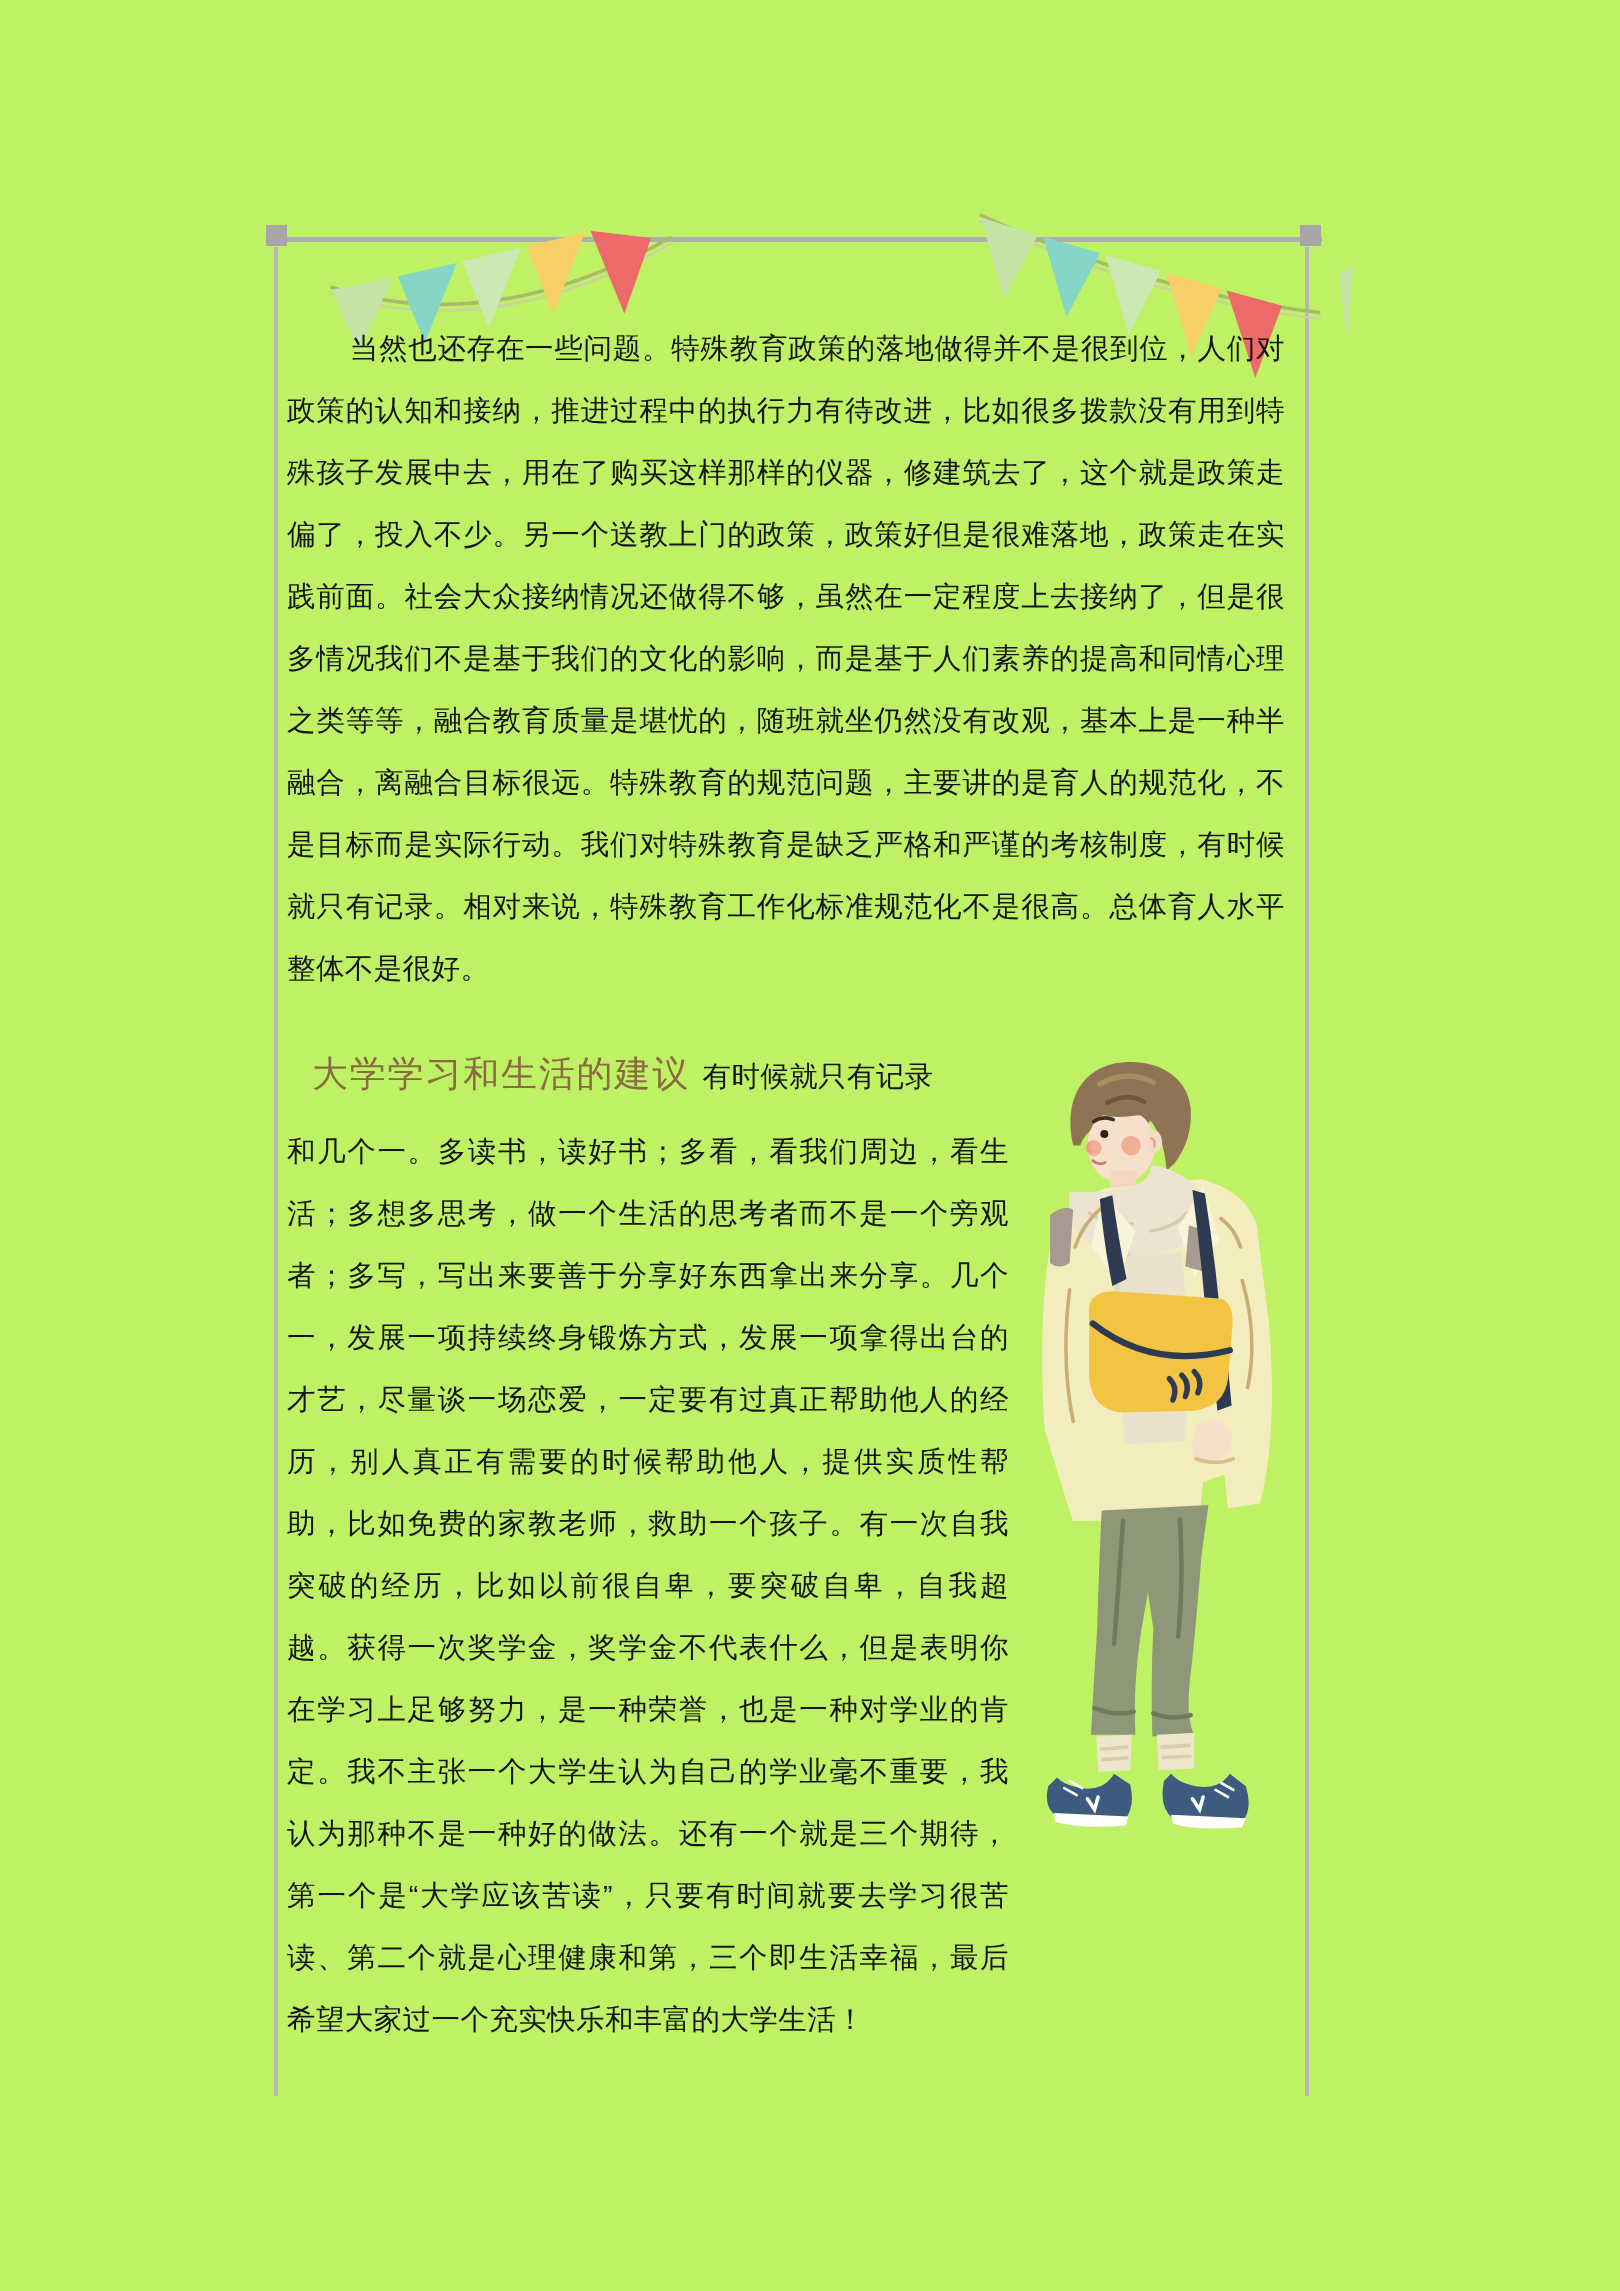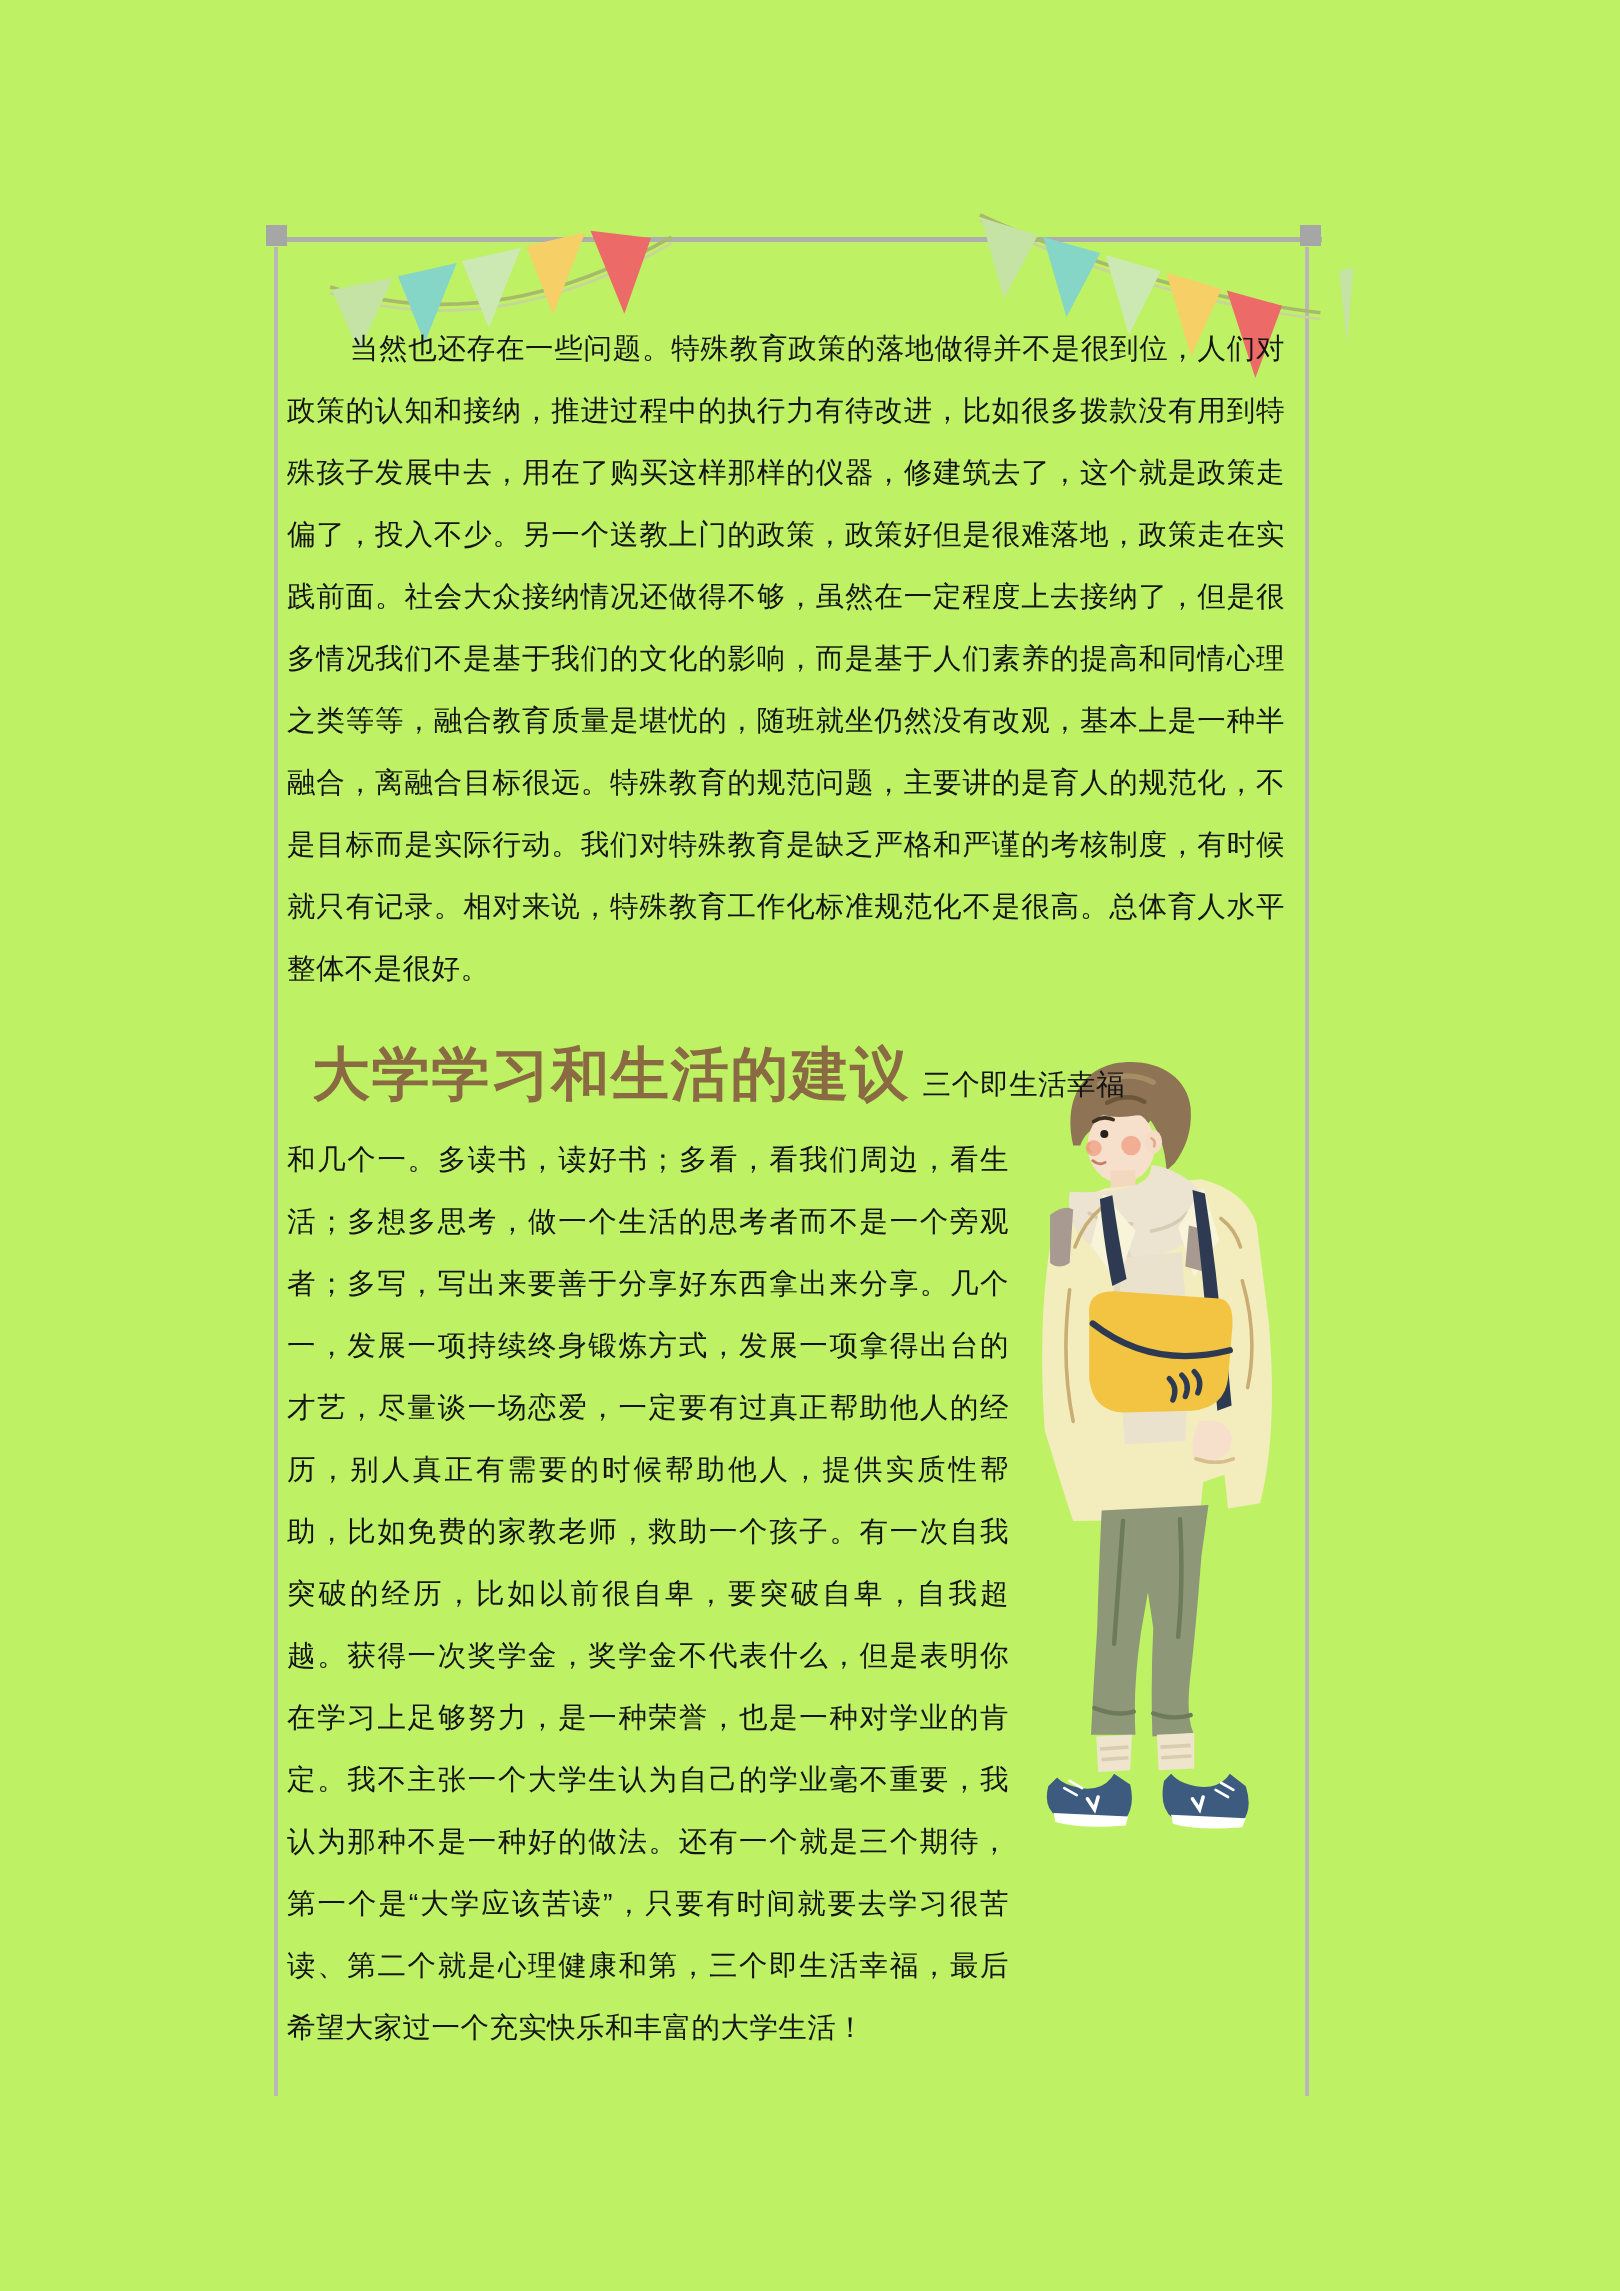--- a/index.html
+++ b/index.html
@@ -19,21 +19,21 @@
   .bunting { position:absolute; left:250px; top:203px; }
   
   .content { position:absolute; left:287px; top:317px; width:998px; color:#151515; }
   .para {
     margin:0; font-size:28.5px; line-height:62px; letter-spacing:0.4px;
     text-align:justify; text-justify:inter-character;
   }
   .para1 { text-indent:2.2em; }
   .heading-line { margin:36px 0 0 0; padding-left:25px; line-height:77px; white-space:nowrap; }
   .heading-line .hd {
-    font-size:58px; font-weight:bold; letter-spacing:1.8px; color:#8a6a42;
+    font-size:36px; font-weight:normal; letter-spacing:1.8px; color:#8a6a42;
   }
   .heading-line .hd-tail {
     font-size:28.5px; color:#151515; margin-left:12.5px; letter-spacing:0.4px;
   }
   .man-float { float:right; width:276px; height:962px; }
   .man-float svg { display:block; margin:57px 0 0 9px; }
 </style>
 </head>
 <body>
 
@@ -133,20 +133,20 @@
         <path d="M78 834 l8 12 l4 -14" fill="none" stroke="#ffffff" stroke-width="4" stroke-linecap="round"></path>
         <path d="M52 822 l14 8 M58 814 l14 8" fill="none" stroke="#ffffff" stroke-width="3" stroke-linecap="round"></path>
         <path d="M164 814 Q158 844 174 856 L252 860 Q264 846 256 820 L238 806 Q226 824 200 820 Q180 816 172 806 Z" fill="#3c5b7e"></path>
         <path d="M172 852 L256 856 L252 866 Q200 870 174 862 Z" fill="#ffffff"></path>
         <path d="M196 834 l8 12 l4 -14" fill="none" stroke="#ffffff" stroke-width="4" stroke-linecap="round"></path>
         <path d="M222 824 l14 8 M228 816 l14 8" fill="none" stroke="#ffffff" stroke-width="3" stroke-linecap="round"></path>
       </svg>
     </div>
 
     <div class="heading-line">
-      <span class="hd" style="color: rgb(138, 106, 66);">大学学习和生活的建议</span><span class="hd-tail">三个即生活幸福</span>
+      <span class="hd" style="color: rgb(138, 106, 66);">大学学习和生活的建议</span><span class="hd-tail">有时候就只有记录</span>
     </div>
 
     <p class="para">和几个一。多读书，读好书；多看，看我们周边，看生活；多想多思考，做一个生活的思考者而不是一个旁观者；多写，写出来要善于分享好东西拿出来分享。几个一，发展一项持续终身锻炼方式，发展一项拿得出台的才艺，尽量谈一场恋爱，一定要有过真正帮助他人的经历，别人真正有需要的时候帮助他人，提供实质性帮助，比如免费的家教老师，救助一个孩子。有一次自我突破的经历，比如以前很自卑，要突破自卑，自我超越。获得一次奖学金，奖学金不代表什么，但是表明你在学习上足够努力，是一种荣誉，也是一种对学业的肯定。我不主张一个大学生认为自己的学业毫不重要，我认为那种不是一种好的做法。还有一个就是三个期待，第一个是“大学应该苦读”，只要有时间就要去学习很苦读、第二个就是心理健康和第，三个即生活幸福，最后希望大家过一个充实快乐和丰富的大学生活！</p>
 
   </div>
 </div>
 
 
 </body></html>

